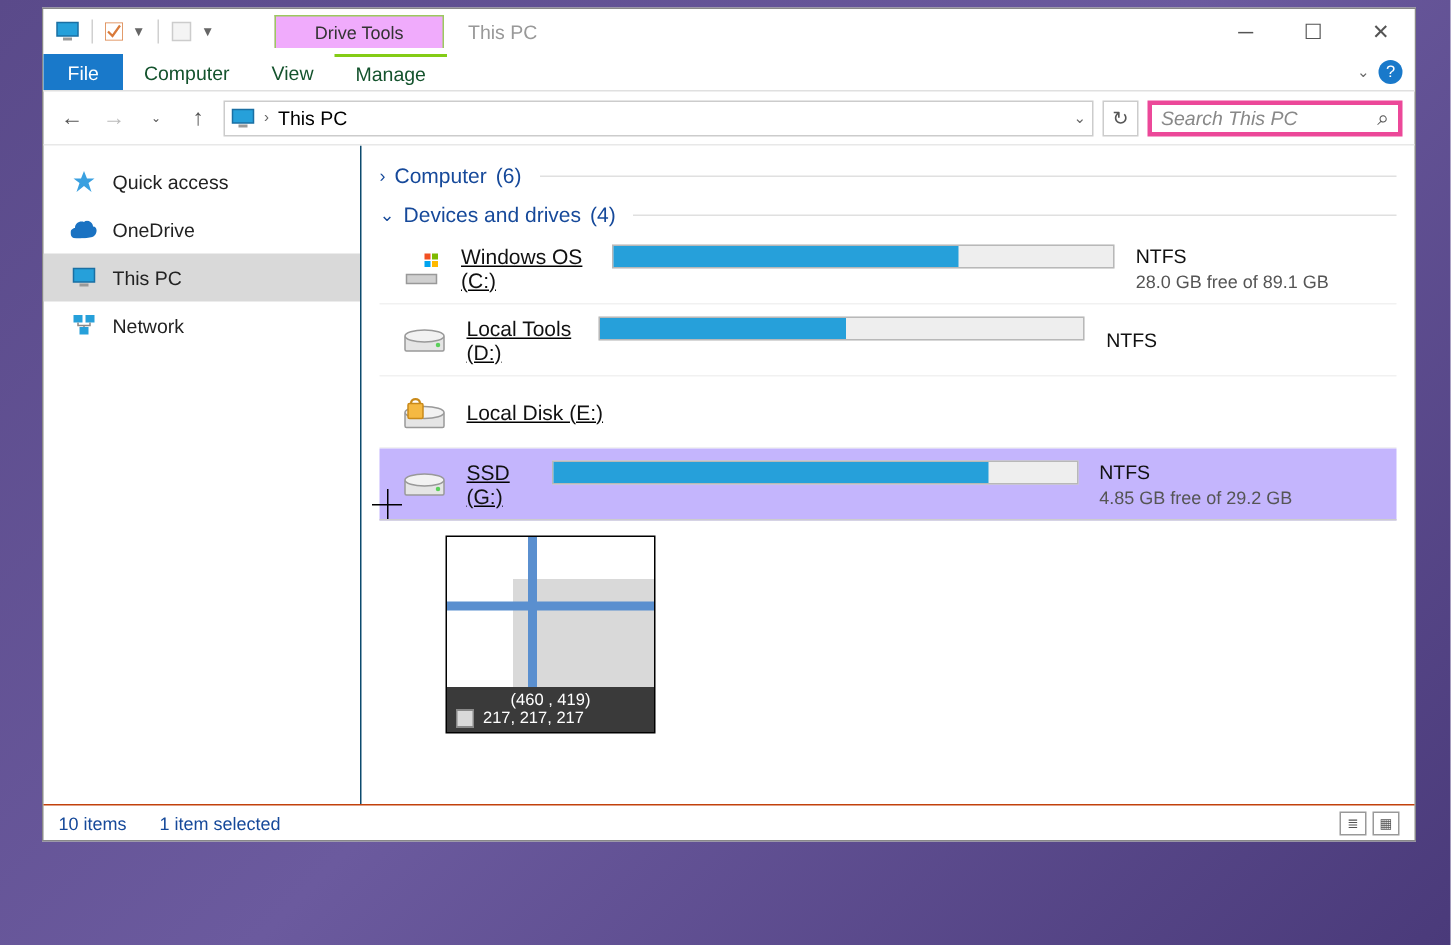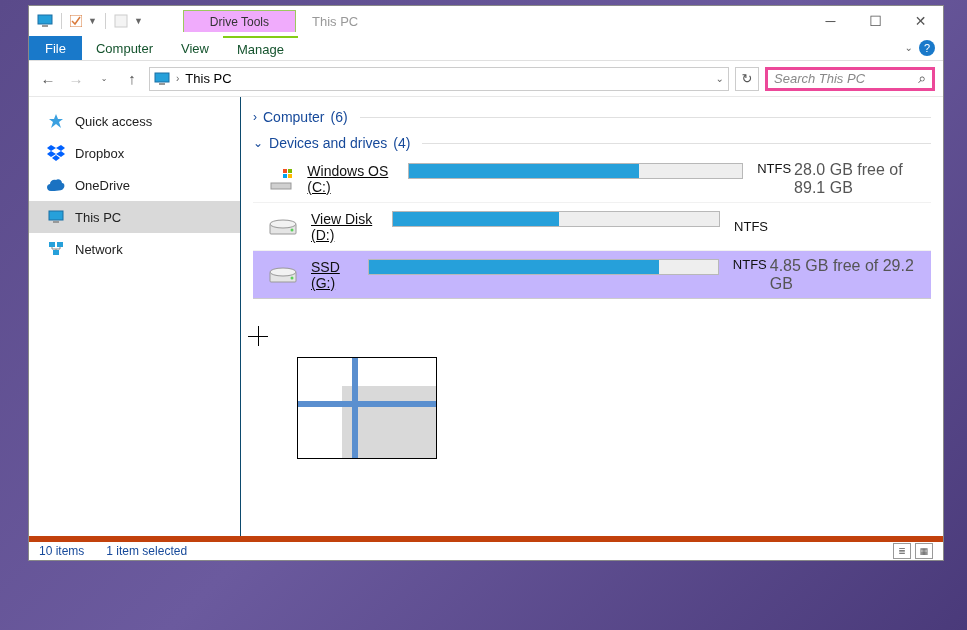--- a/index.html
+++ b/index.html
@@ -41,24 +41,24 @@
 .group-hdr { display: flex; align-items: center; gap: 6px; font-size: 14px; color: #16499a; padding: 4px 0; cursor: pointer; }
 .group-hdr .chev { font-size: 12px; }
 .group-hdr .line { flex: 1; height: 1px; background: #e0e0e0; margin-left: 6px; }
 .drive { display: flex; align-items: center; height: 48px; padding-left: 16px; gap: 14px; border-bottom: 1px solid #f1f1f1; }
 .drive.selected { background: #c4b5fd; border-bottom: 1px solid #ccc; }
 .drive .drv-ic { width: 28px; height: 28px; display: flex; align-items: center; justify-content: center; }
 .drive .info { flex: 1; display: flex; flex-direction: row; gap: 4px; text-decoration: underline; }
 .drive .nm { font-size: 14px; color: #111; }
 .drive .bar { width: 375px; height: 16px; border: 1px solid #b8b8b8; background: #eee; position: relative; }
 .drive .bar .fill { height: 100%; background: #26a0da; }
-.drive .meta { width: 200px; display: flex; flex-direction: row; gap: 3px; }
+.drive .meta { width: 200px; display: flex; flex-direction: column; gap: 3px; }
 .drive .fs { font-size: 13px; color: #111; }
-.drive .free { font-size: 16px; color: #555; }
-.status { height: 24px; border-top: 6px solid #c2410c; display: flex; align-items: center; padding: 0 10px; font-size: 12px; color: #16499a; gap: 22px; text-align: right; }
+.drive .free { font-size: 12px; color: #555; }
+.status { height: 24px; border-top: 1px solid #c2410c; display: flex; align-items: center; padding: 0 10px; font-size: 12px; color: #16499a; gap: 22px; text-align: right; }
 .status .views { margin-left: auto; display: flex; gap: 4px; }
 .status .views > div { width: 18px; height: 16px; border: 1px solid #999; display: flex; align-items: center; justify-content: center; font-size: 9px; color: #555; }
 .crosshair { position: absolute; left: 248px; top: 326px; width: 20px; height: 20px; pointer-events: none; }
 .crosshair::before, .crosshair::after { content: ""; position: absolute; background: #000; }
 .crosshair::before { left: 0; right: 0; top: 50%; height: 1px; }
 .crosshair::after { top: 0; bottom: 0; left: 50%; width: 1px; }
 .zoom { position: absolute; left: 297px; top: 357px; width: 140px; border: 1px solid #000; background: #fff; }
 .zoom .zv { height: 100px; position: relative; background: #fff; }
 .zoom .zv .sq { position: absolute; left: 44px; top: 28px; right: 0; bottom: 0; background: #d9d9d9; }
 .zoom .zv .hline { position: absolute; left: 0; right: 0; top: 43px; height: 6px; background: #5a8fcf; }
@@ -144,32 +144,20 @@
       <div class="nav-item">
         <span class="ic">
             <svg width="16" height="16" viewBox="0 0 16 16">
               <polygon points="8,1 10,6 15,6 11,9 13,15 8,11 3,15 5,9 1,6 6,6" fill="#3aa0e0"></polygon>
             </svg>
           </span>
         <span>Quick access</span>
       </div>
       <div class="nav-item">
         <span class="ic">
-            <svg width="18" height="16" viewBox="0 0 18 16">
-              <polygon points="4,0 9,3 4,6 0,3" fill="#0061ff"></polygon>
-              <polygon points="14,0 18,3 14,6 9,3" fill="#0061ff"></polygon>
-              <polygon points="4,6 9,9 4,12 0,9" fill="#0061ff"></polygon>
-              <polygon points="14,6 18,9 14,12 9,9" fill="#0061ff"></polygon>
-              <polygon points="9,10 13,13 9,16 5,13" fill="#0061ff"></polygon>
-            </svg>
-          </span>
-        <span>Dropbox</span>
-      </div>
-      <div class="nav-item">
-        <span class="ic">
             <svg width="18" height="12" viewBox="0 0 18 12">
               <path d="M4 12 C1 12 0 10 0 8 C0 6 2 5 3 5 C3 2 6 0 9 1 C11 -1 15 1 15 4 C18 4 18 8 16 10 C15 12 4 12 4 12" fill="#1a72c2"></path>
             </svg>
           </span>
         <span>OneDrive</span>
       </div>
       <div class="nav-item sel">
         <span class="ic">
             <svg width="16" height="14" viewBox="0 0 16 14">
               <rect x="1" y="1" width="14" height="9" fill="#26a0da" stroke="#1a6fa3"></rect>
@@ -232,28 +220,43 @@
             </div>
             <div class="drive">
     <div class="drv-ic">
                 <svg width="28" height="18" viewBox="0 0 28 18">
                   <rect x="1" y="6" width="26" height="10" rx="1" fill="#e5e5e5" stroke="#999"></rect>
                   <ellipse cx="14" cy="6" rx="13" ry="4" fill="#f2f2f2" stroke="#999"></ellipse>
                   <circle cx="23" cy="12" r="1.5" fill="#5bd05b"></circle>
                 </svg>
               </div>
     <div class="info">
-      <div class="nm">View Disk (D:)</div>
+      <div class="nm">Local Tools (D:)</div>
       <div class="bar">
                   <div class="fill" style="width:51%"></div>
                 </div>
     </div>
     <div class="meta">
                 <div class="fs">NTFS</div>
               </div>
+            </div>
+            <div class="drive">
+    <div class="drv-ic">
+                <svg width="28" height="24" viewBox="0 0 28 24">
+                  <rect x="1" y="12" width="26" height="10" rx="1" fill="#e5e5e5" stroke="#999"></rect>
+                  <ellipse cx="14" cy="12" rx="13" ry="4" fill="#f2f2f2" stroke="#999"></ellipse>
+                  <rect x="3" y="6" width="10" height="10" rx="1" fill="#f5b942" stroke="#c98a1a"></rect>
+                  <path d="M5 6 C5 2 11 2 11 6" stroke="#c98a1a" fill="none" stroke-width="1.5"></path>
+                </svg>
+              </div>
+    <div class="info">
+      <div class="nm">Local Disk (E:)</div>
+
+    </div>
+    <div class="meta"></div>
             </div>
             <div class="drive selected">
     <div class="drv-ic">
                 <svg width="28" height="18" viewBox="0 0 28 18">
                   <rect x="1" y="6" width="26" height="10" rx="1" fill="#e5e5e5" stroke="#999"></rect>
                   <ellipse cx="14" cy="6" rx="13" ry="4" fill="#f2f2f2" stroke="#999"></ellipse>
                   <circle cx="23" cy="12" r="1.5" fill="#5bd05b"></circle>
                 </svg>
               </div>
     <div class="info">
@@ -283,13 +286,20 @@
 </div>
 
 <div class="crosshair"></div>
 
 <div class="zoom">
   <div class="zv">
     <div class="sq"></div>
     <div class="hline"></div>
     <div class="vline"></div>
   </div>
+  <div class="meta2">
+    <div style="text-align:center">(460 , 419)</div>
+    <div class="row2">
+      <span class="sw"></span>
+      <span>217, 217, 217</span>
+    </div>
+  </div>
 </div>
 
 </body></html>

